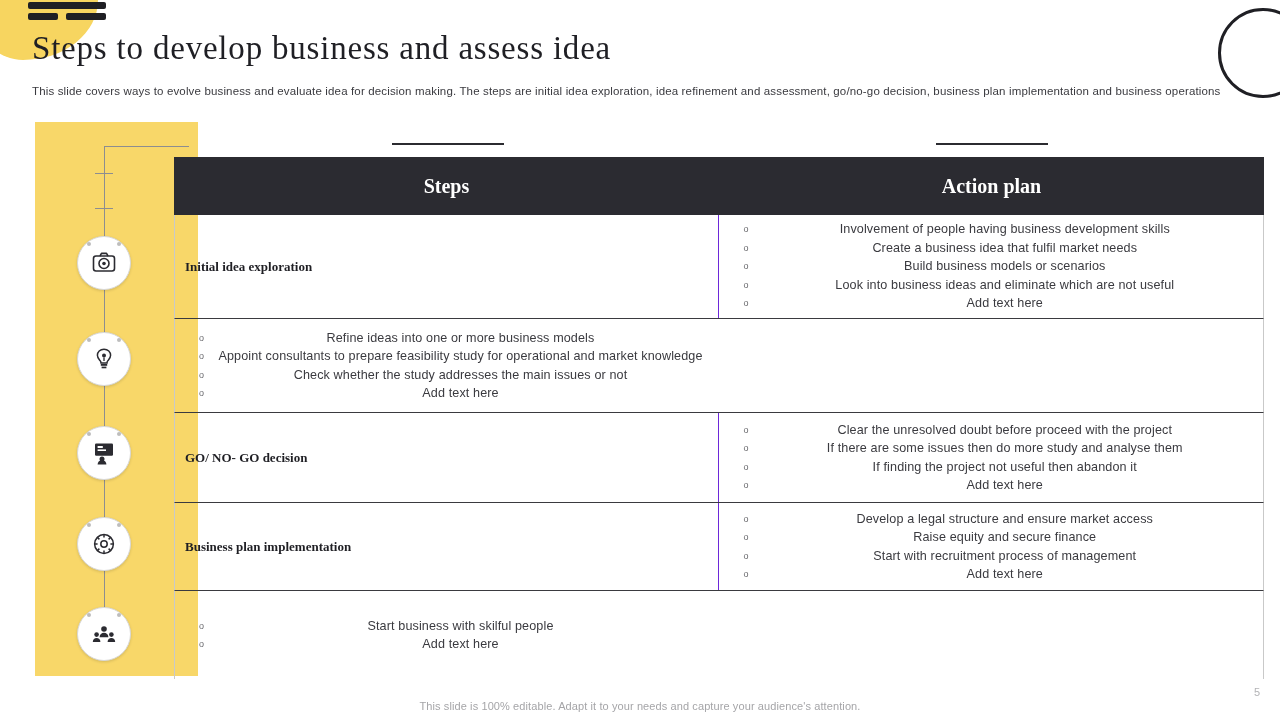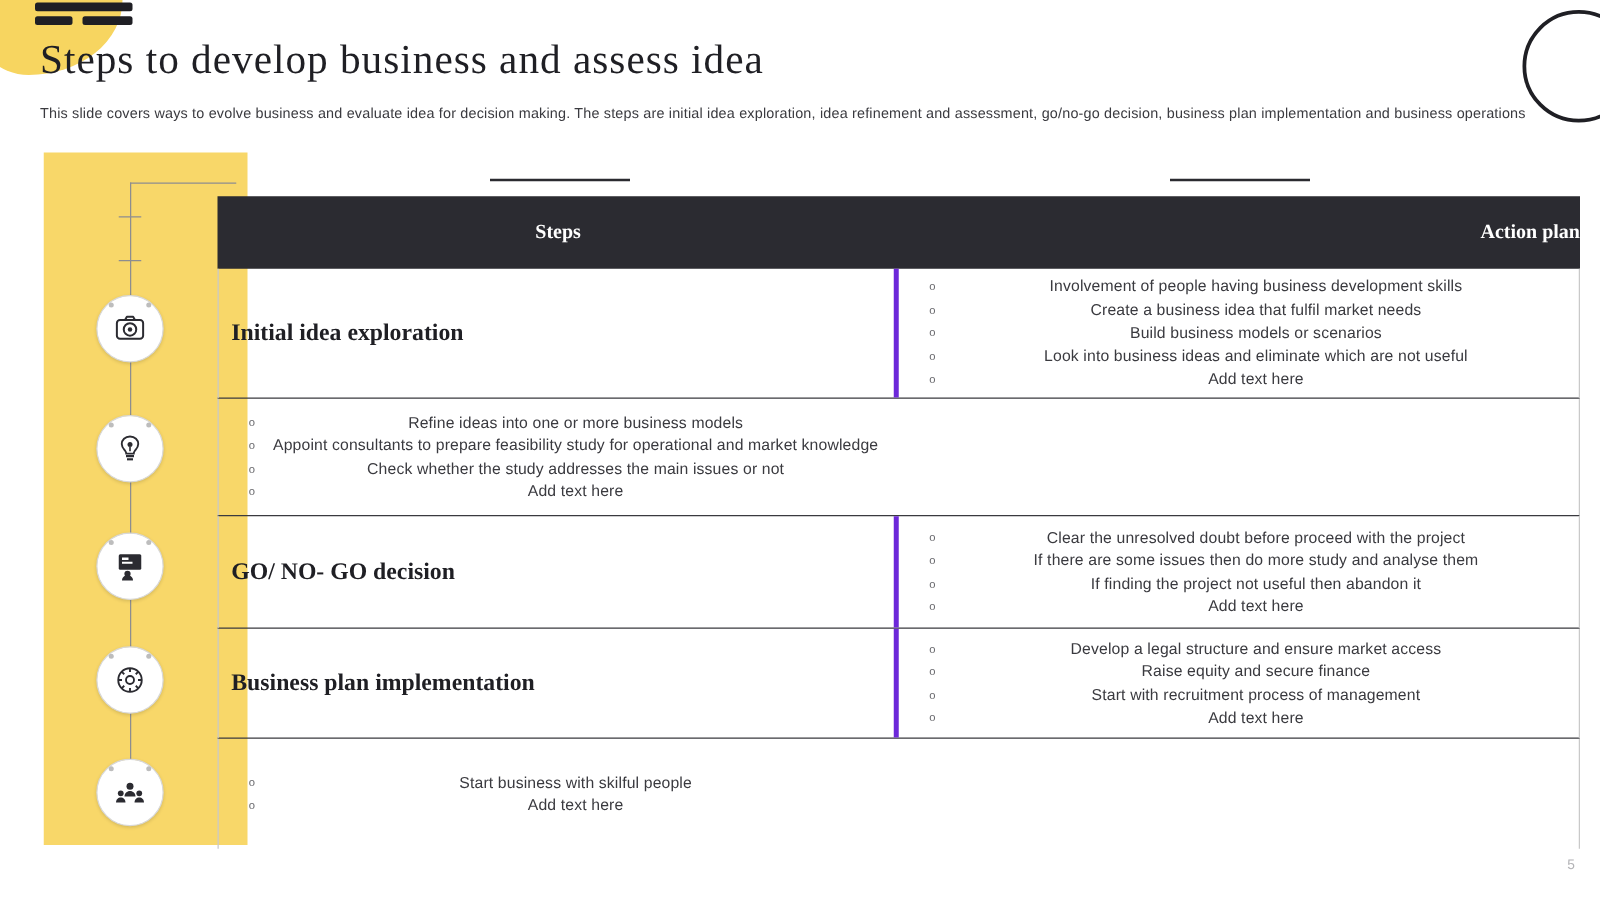--- a/index.html
+++ b/index.html
@@ -115,42 +115,42 @@
   .thead {
     display: flex;
     background: #2b2b31;
     height: 58px;
     align-items: center;
   }
   .th {
     font-family: "Liberation Serif", serif;
     font-weight: bold;
     color: #ffffff;
-    font-size: 16px;
+    font-size: 20px;
     text-align: center;
   }
   .th.steps { width: 545px; }
-  .th.action { width: 545px; text-align: right; }
+  .th.action { width: 545px; }
 
   .trow {
     display: flex;
     border-left: 1px solid #c9c9c9;
     border-right: 1px solid #c9c9c9;
     border-bottom: 1px solid #3a3a3f;
   }
   .trow:last-child { border-bottom: none; }
   .cell-step {
     width: 545px;
     display: flex; align-items: center;
     padding-left: 10px;
     font-family: "Liberation Serif", serif;
     font-weight: bold;
-    font-size: 19px;
+    font-size: 13px;
     color: #1f1f24;
-    border-right: 4px solid #6d28d9;
+    border-right: 1px solid #6d28d9;
   }
   .cell-action {
     width: 544px;
     padding: 10px 14px 10px 24px;
     display: flex; flex-direction: column; justify-content: center;
   }
   .bullet {
     display: flex;
     font-size: 12.6px;
     color: #3a3a3f;
@@ -384,15 +384,16 @@
             <span class="txt">Start business with skilful people</span>
           </div>
         <div class="bullet">
             <span class="mark">o</span>
             <span class="txt">Add text here</span>
           </div>
       </div>
     </div>
   </div>
 
+  <div class="footer-note">This slide is 100% editable. Adapt it to your needs and capture your audience's attention.</div>
   <div class="page-num">5</div>
 
 </div>
 
 </body></html>

